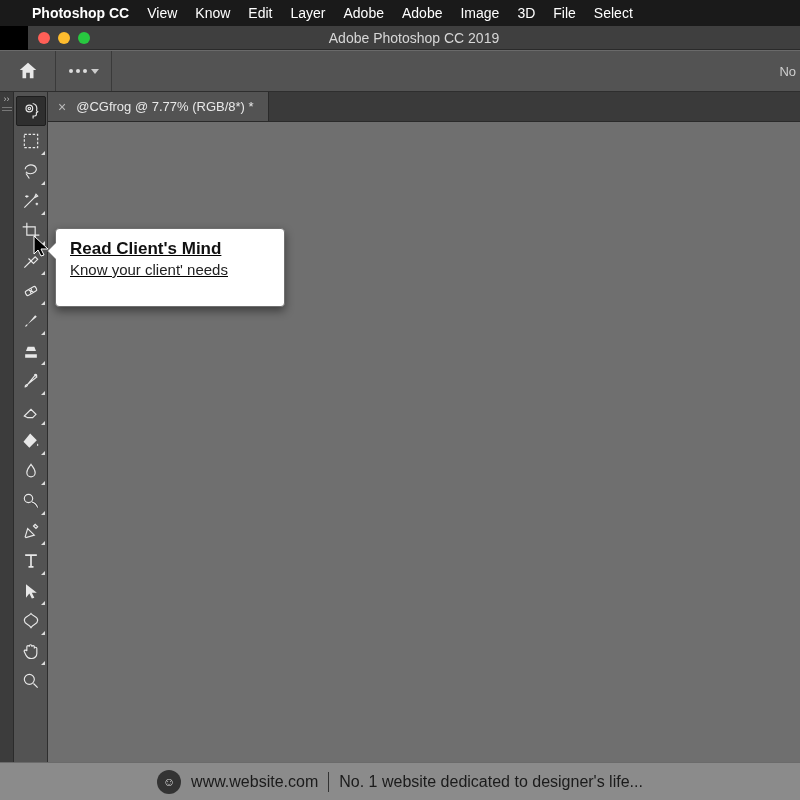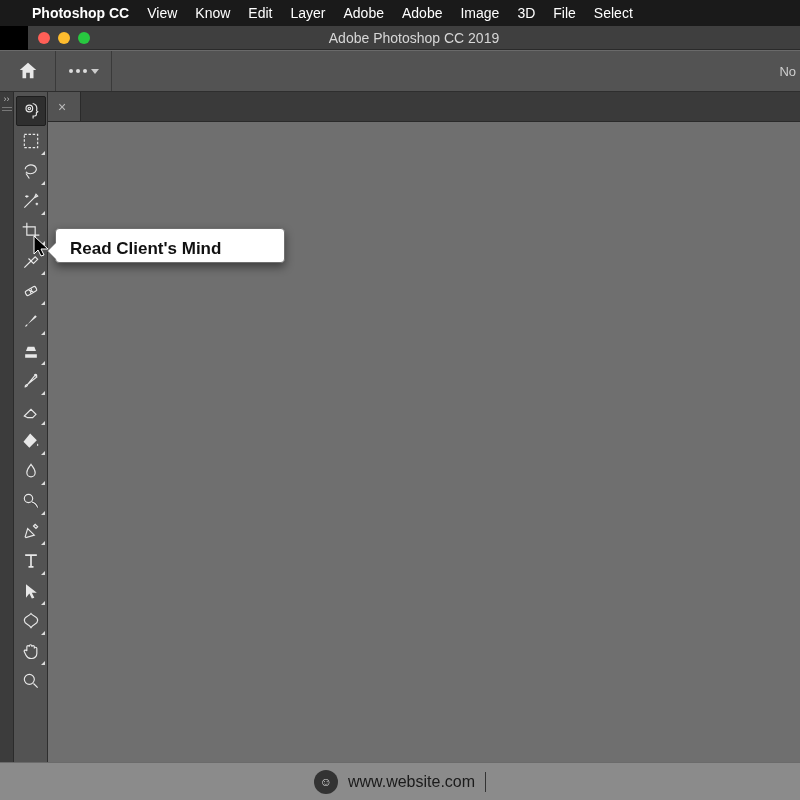--- a/index.html
+++ b/index.html
@@ -109,21 +109,21 @@
     border-right:1px solid #2a2a2a;
   }
   .doc-tab .close{ color:#bbb; font-size:14px; line-height:1; cursor:pointer;}
   .canvas { flex:1; background:#6f6f6f; position:relative; }
 
   
   .tooltip {
     position:absolute; left:55px; top:136px;
     background:#fff; border:1px solid #707070; border-radius:4px;
     box-shadow:0 4px 10px rgba(0,0,0,.45);
-    padding:10px 18px 1px 14px; min-width:230px;
+    padding:10px 18px 28px 14px; min-width:230px;text-decoration:underline;
   }
   .tooltip .tt-title{ font-weight:700; font-size:17px; color:#111; margin-bottom:2px;}
   .tooltip .tt-desc{ font-size:15px; color:#222;}
   .tooltip::before{
     content:""; position:absolute; left:-8px; top:14px;
     border-top:8px solid transparent; border-bottom:8px solid transparent;
     border-right:8px solid #fff;
     filter: drop-shadow(-1px 0 0 #707070);
   }
 
@@ -317,33 +317,36 @@
           <circle cx="10" cy="10" r="6"></circle>
           <path d="M15 15l5 5"></path>
         </svg>
     </div>
   </div>
 
   <div class="docstrip">
     <div class="tabbar">
       <div class="doc-tab">
         <span class="close">×</span>
+        <span>@CGfrog @ 7.77% (RGB/8*) *</span>
       </div>
     </div>
     <div class="canvas"></div>
   </div>
 
   <div class="tooltip">
     <div class="tt-title">Read Client's Mind</div>
+    <div class="tt-desc">Know your client' needs</div>
   </div>
 
   <div class="cursor-overlay">
     <svg viewBox="0 0 18 22">
         <path d="M1 1l0 18 4-4 3 6 3-1-3-6 7 0z" fill="#000" stroke="#fff" stroke-width="1"></path>
       </svg>
   </div>
 </div>
 
 <div class="footer">
   <div class="badge">☺</div>
   <span>www.website.com</span>
   <div class="sep"></div>
+  <span>No. 1 website dedicated to designer's life...</span>
 </div>
 
 </body></html>

